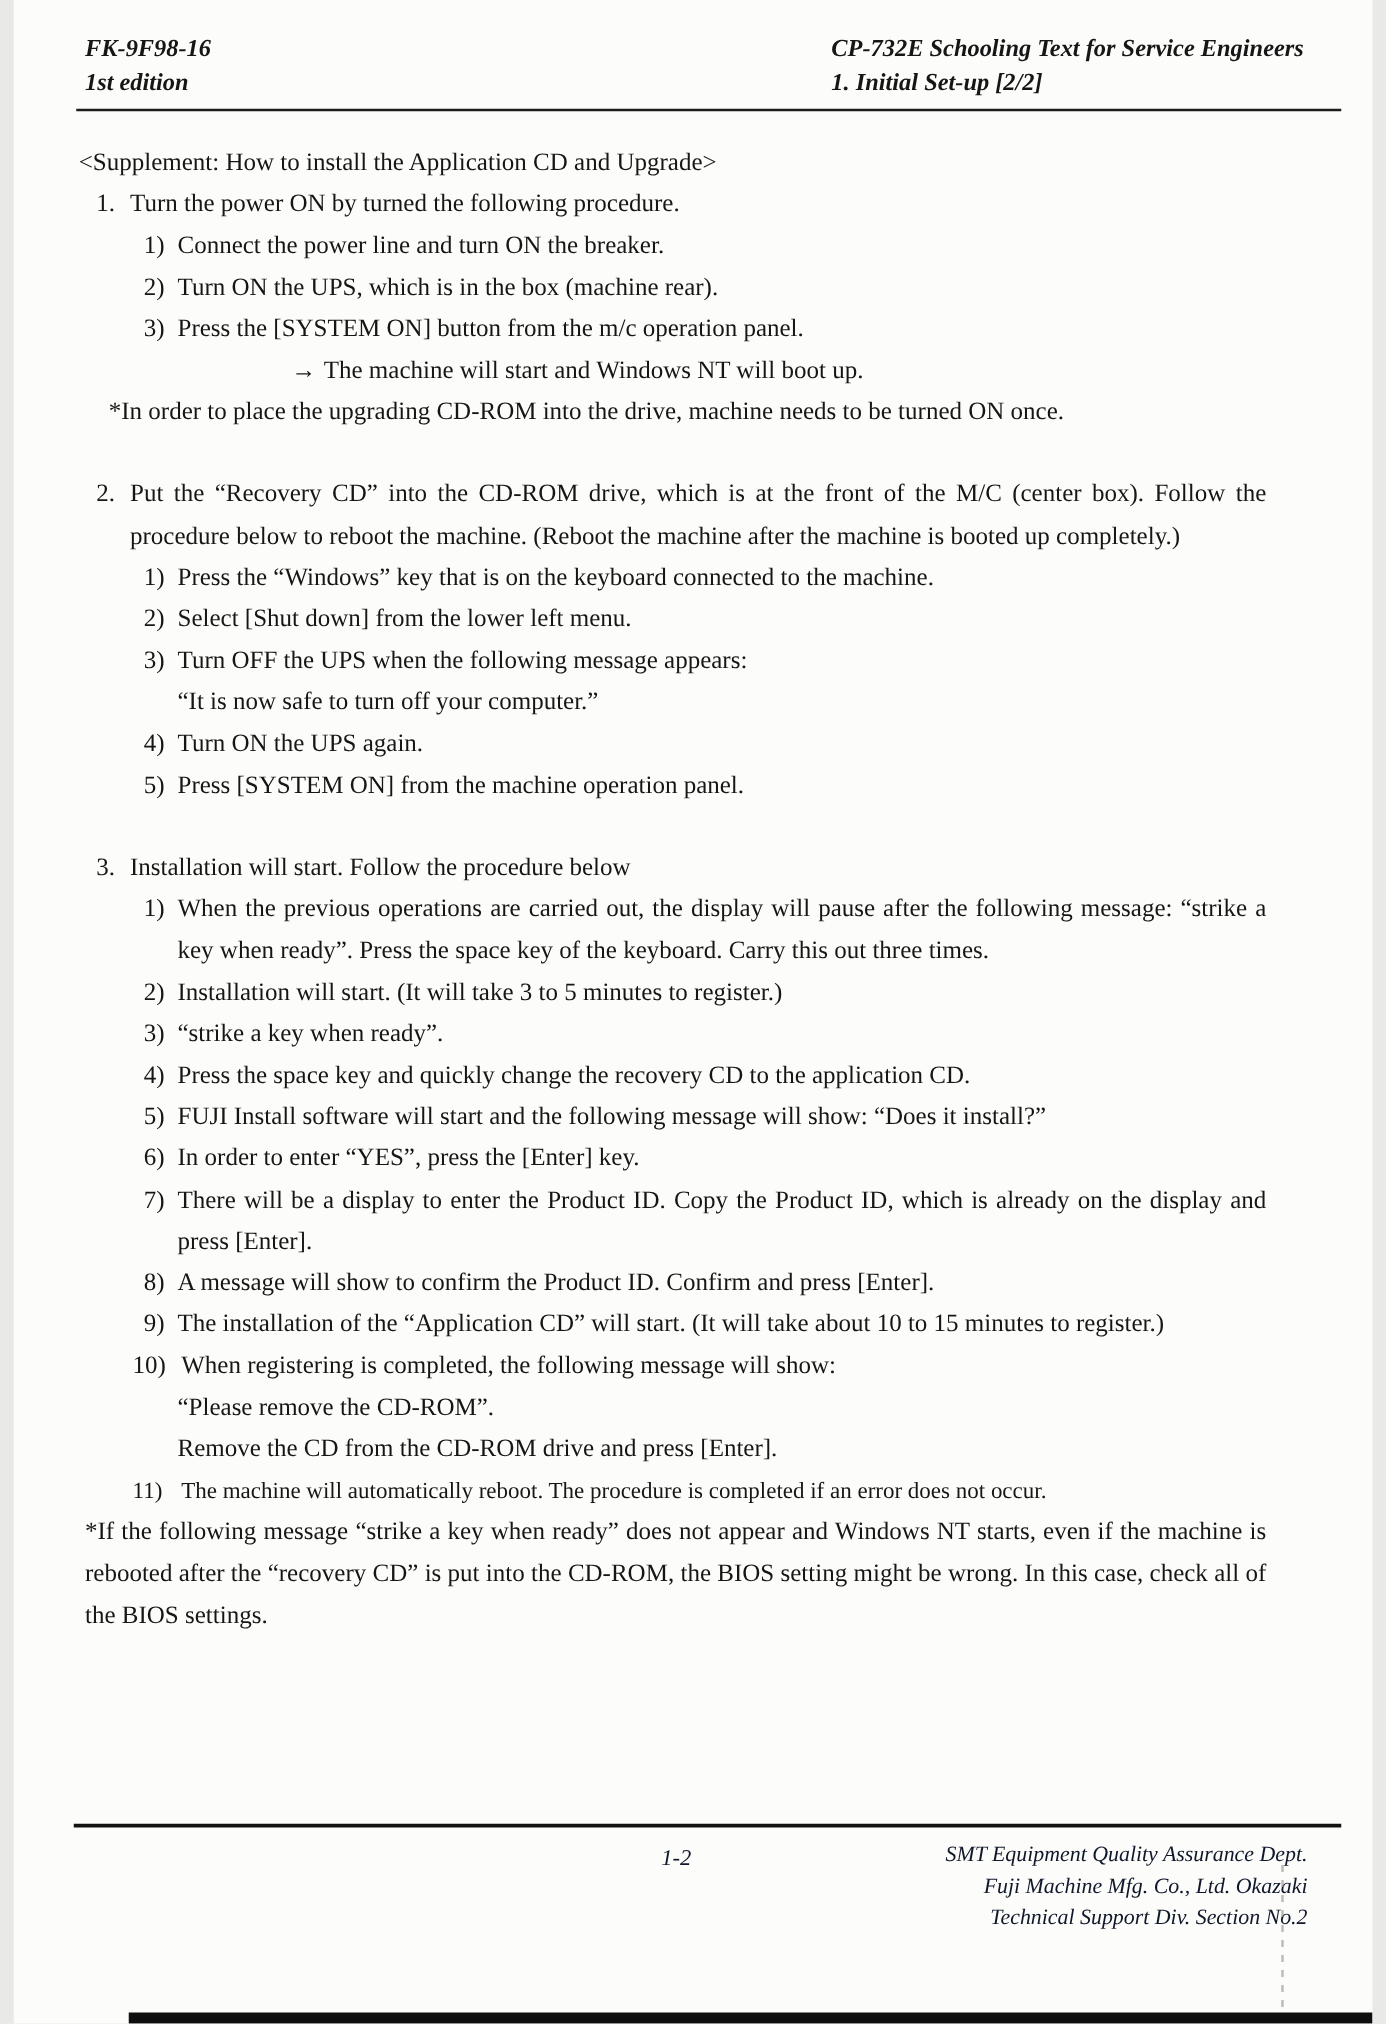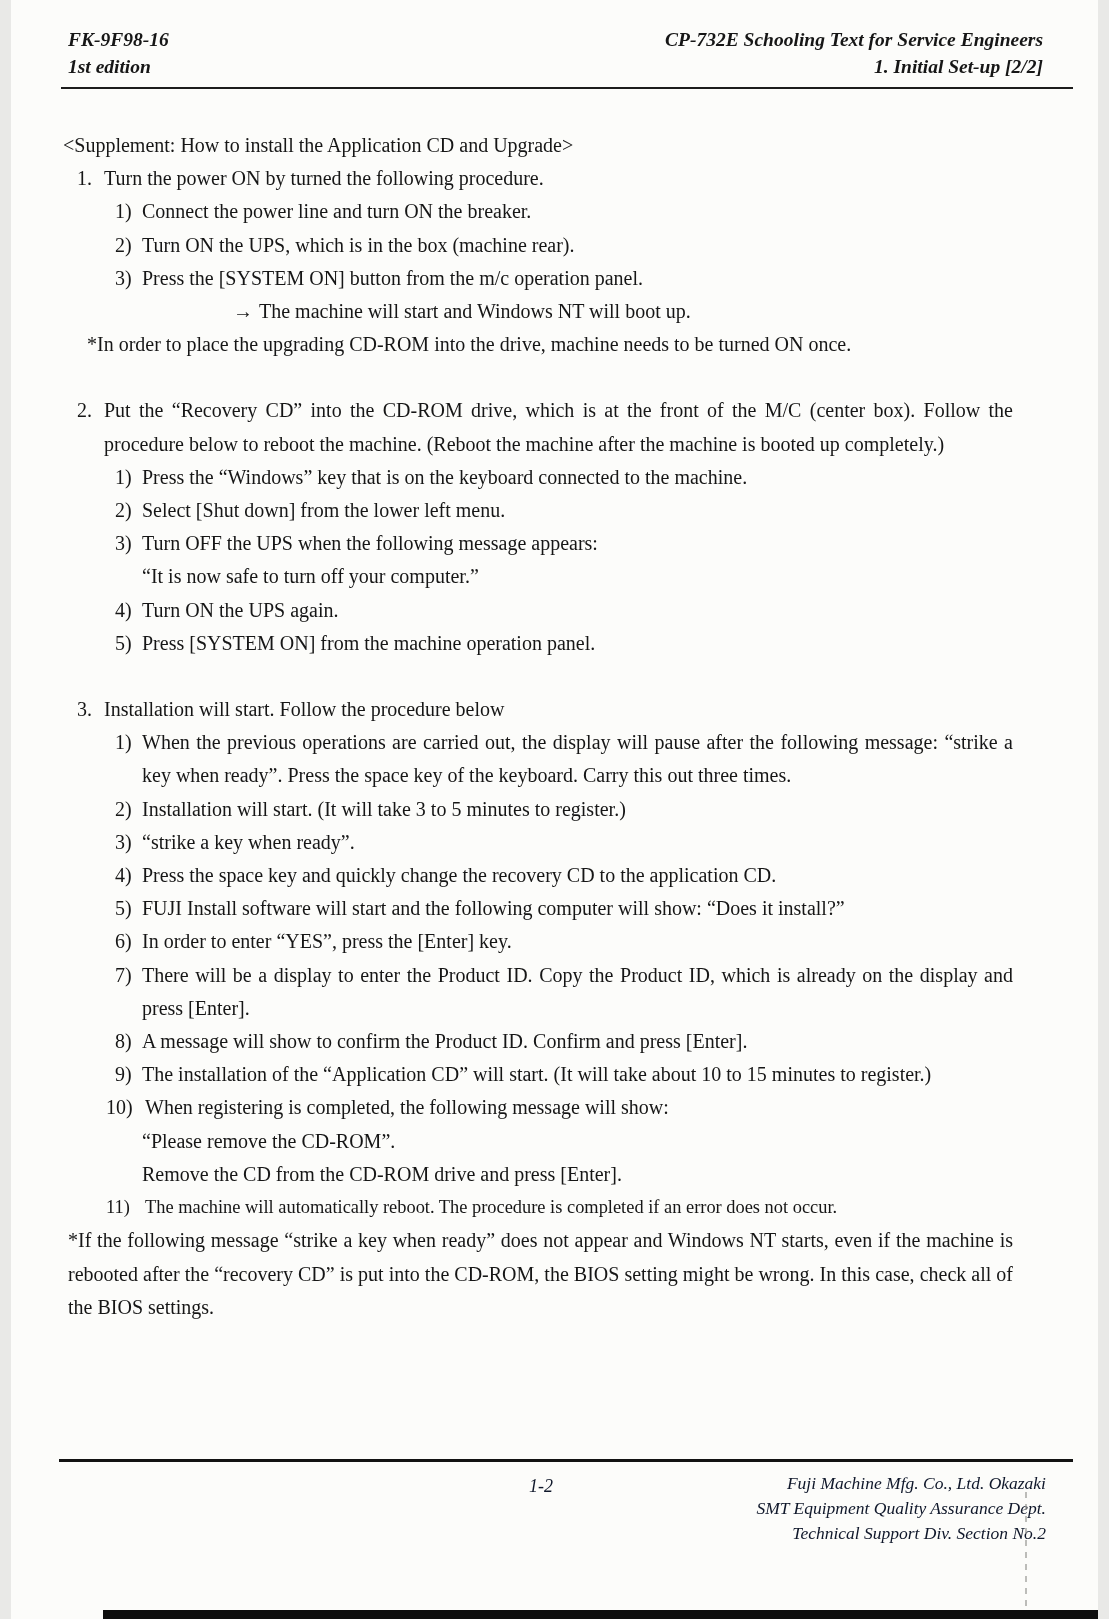--- a/index.html
+++ b/index.html
@@ -7,24 +7,24 @@
   .page {
     width:1087px; height:1619px;
     background:#fcfcfa; color:#161616;
     font-family:"Liberation Serif","DejaVu Serif",serif;
     position:relative; overflow:hidden;
     padding:26px 47px 0 50px;
     margin:0 auto;
   }
   
   .hdr { display:flex; justify-content:space-between; font-style:italic; font-weight:bold; font-size:19.5px; line-height:27px; padding:0 8px 0 7px; }
-  .hdr .right { text-align:right; }
+  .hdr .right { text-align:left; }
   .rule-top { border:none; border-top:2.2px solid #1c1c1c; margin-top:7px; width:1012px; }
   
-  .doc-body { margin-top:40px; padding-right:38px; font-size:20px; line-height:33.2px; }
+  .doc-body { margin-top:25px; padding-right:38px; font-size:20px; line-height:33.2px; }
   .doc-title { padding-left:2px; }
   .block { position:relative; }
   .just { text-align:justify; }
   .lab { position:absolute; top:0; white-space:nowrap; }
   .l1   { padding-left:43px; }  .l1  > .lab { left:16px; }
   .l2   { padding-left:81px; }  .l2  > .lab { left:54px; }
   .l2c  { padding-left:84px; }  .l2c > .lab { left:45px; }
   .arrow{ padding-left:198px; } .arrow > .lab { left:172px; }
   .note1{ padding-left:26px; }
   .cont { padding-left:81px; }
@@ -76,38 +76,38 @@
         <div class="block cont"><span>“It is now safe to turn off your computer.”</span></div>
         <div class="block l2"><span class="lab">4)</span><span>Turn ON the UPS again.</span></div>
         <div class="block l2"><span class="lab">5)</span><span>Press [SYSTEM ON] from the machine operation panel.</span></div>
         <div class="gap"></div>
         <div class="block l1"><span class="lab">3.</span><span>Installation will start. Follow the procedure below</span></div>
         <div class="block l2 just"><span class="lab">1)</span><span>When the previous operations are carried out, the display will pause after the following message: “strike a key when ready”. Press the space key of the keyboard. Carry this out three times.</span></div>
         <div class="block l2"><span class="lab">2)</span><span>Installation will start. (It will take 3 to 5 minutes to register.)</span></div>
         <div class="block l2"><span class="lab">3)</span></div>
         <div class="block cont"><span>“strike a key when ready”.</span></div>
         <div class="block l2"><span class="lab">4)</span><span>Press the space key and quickly change the recovery CD to the application CD.</span></div>
-        <div class="block l2"><span class="lab">5)</span><span>FUJI Install software will start and the following computer will show: “Does it install?”</span></div>
+        <div class="block l2"><span class="lab">5)</span><span>FUJI Install software will start and the following message will show: “Does it install?”</span></div>
         <div class="block l2"><span class="lab">6)</span><span>In order to enter “YES”, press the [Enter] key.</span></div>
         <div class="block l2 just"><span class="lab">7)</span><span>There will be a display to enter the Product ID. Copy the Product ID, which is already on the display and press [Enter].</span></div>
         <div class="block l2"><span class="lab">8)</span><span>A message will show to confirm the Product ID. Confirm and press [Enter].</span></div>
         <div class="block l2 just"><span class="lab">9)</span><span>The installation of the “Application CD” will start. (It will take about 10 to 15 minutes to register.)</span></div>
         <div class="block l2c"><span class="lab">10)</span><span>When registering is completed, the following message will show:</span></div>
         <div class="block cont"><span>“Please remove the CD-ROM”.</span></div>
         <div class="block cont"><span>Remove the CD from the CD-ROM drive and press [Enter].</span></div>
         <div class="block l2c small"><span class="lab">11)</span><span>The machine will automatically reboot. The procedure is completed if an error does not occur.</span></div>
         <div class="block note2 just"><span>*If the following message “strike a key when ready” does not appear and Windows NT starts, even if the machine is rebooted after the “recovery CD” is put into the CD-ROM, the BIOS setting might be wrong. In this case, check all of the BIOS settings.</span></div>
       </div>
   </div>
 
   <div class="footer-wrap">
     <hr class="rule-bottom">
     <div class="ftr">
       <span class="page-num">1-2</span>
+      <div class="org">SMT Equipment Quality Assurance Dept.</div>
       <div class="org">Fuji Machine Mfg. Co., Ltd. Okazaki</div>
-      <div class="org">SMT Equipment Quality Assurance Dept.</div>
       <div class="org">Technical Support Div. Section No.2</div>
     </div>
   </div>
 
   <div class="scan-line"></div>
   <div class="scan-bar"></div>
 </div>
 
 </body></html>

